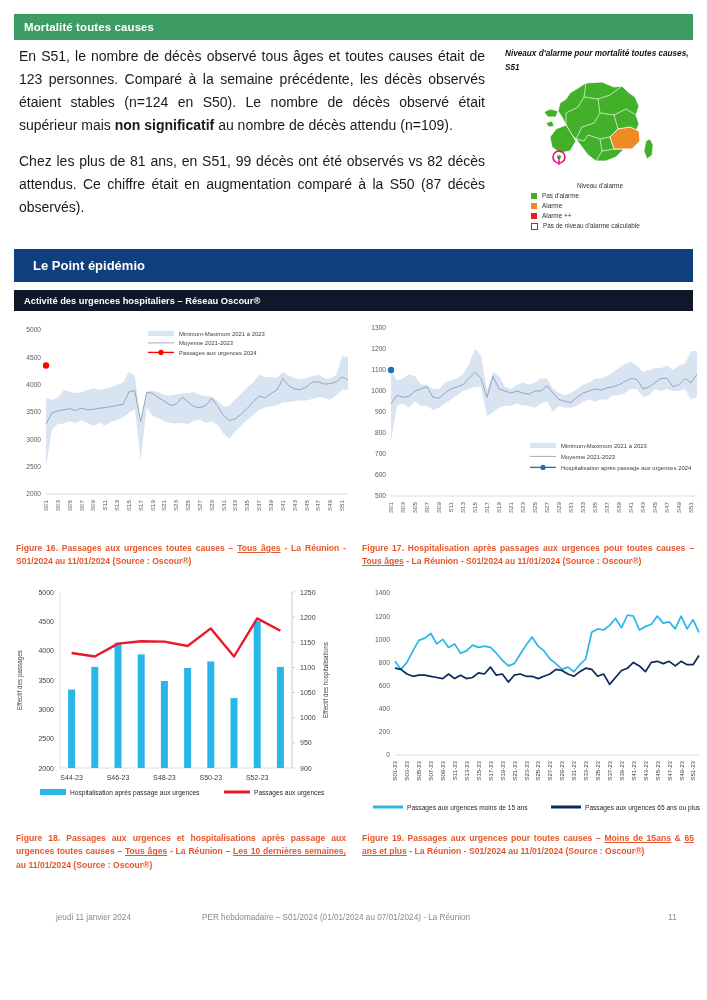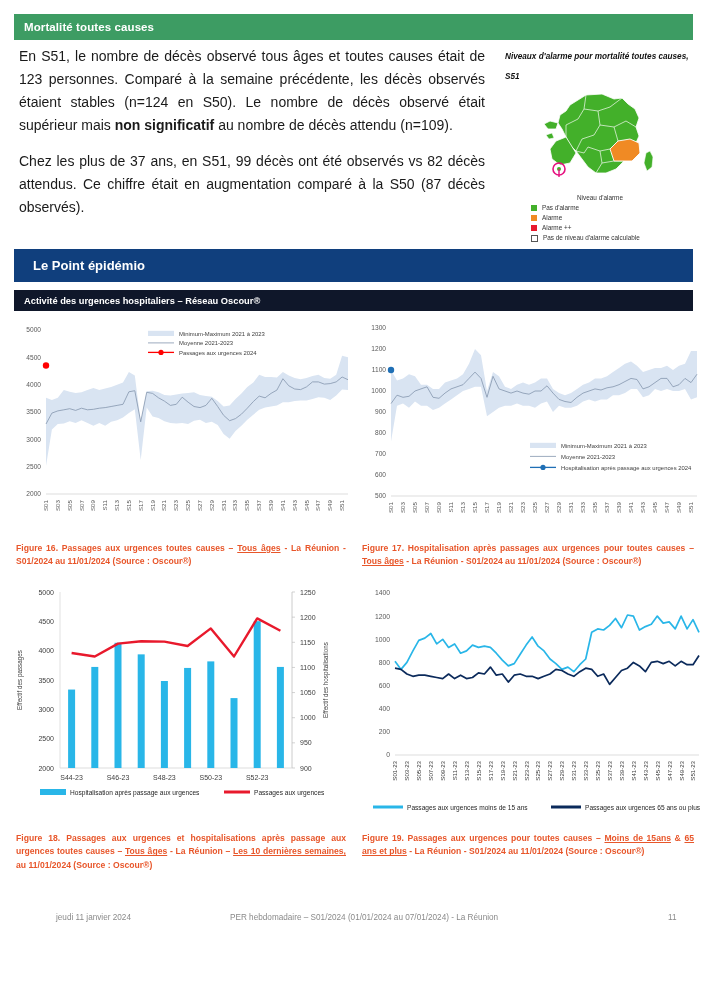--- a/index.html
+++ b/index.html
@@ -19,21 +19,21 @@
 
   .mort-text{
     position:absolute;left:19px;top:45px;width:466px;
     font-size:14px;line-height:23px;text-align:justify;color:#1a1a1a;
   }
   .mort-text p{margin:0 0 13px 0;}
   .mort-text b{font-weight:bold;}
 
   
   .map-panel{position:absolute;left:505px;top:47px;width:190px;}
-  .map-title{font-size:8.2px;font-weight:bold;font-style:italic;line-height:20px;color:#111;}
+  .map-title{font-size:8.2px;font-weight:bold;font-style:italic;line-height:14px;color:#111;}
   .map-wrap{position:relative;width:190px;height:100px;margin-top:4px;}
   .map-wrap svg{display:block;margin:0 auto;}
   .legend-head{text-align:center;font-size:6.4px;color:#333;margin-top:3px;}
   .legend-list{margin:2px 0 0 26px;}
   .legend-row{display:flex;align-items:center;gap:5px;font-size:6.4px;color:#333;line-height:10px;}
   .lg-sw{width:6px;height:6px;display:inline-block;}
   .lg-green{background:#43b02a;}
   .lg-orange{background:#f08a24;}
   .lg-red{background:#e8192c;}
   .lg-white{background:#fff;border:1px solid #555;width:5px;height:5px;}
@@ -61,35 +61,35 @@
   }
   .cap .src{font-weight:bold;}
   .cap u{}
 
   
   .footer{
     position:absolute;left:0;top:913px;width:707px;height:20px;
     font-size:8.2px;color:#8a8a8a;padding-left:20px;
   }
   .footer .f-date{position:absolute;left:56px;top:0;}
-  .footer .f-mid{position:absolute;left:202px;top:0;margin-left:28px;}
+  .footer .f-mid{position:absolute;left:202px;top:0;}
   .footer .f-page{position:absolute;left:668px;top:0;}
 </style>
 </head>
 <body>
 
 <div class="page">
 
   <div class="mort-band">
     <span>Mortalité toutes causes</span>
   </div>
 
   <div class="mort-text">
     <p><span>En S51, le nombre de décès observé tous âges et toutes causes était de 123 personnes. Comparé à la semaine précédente, les décès observés étaient stables (n=124 en S50). Le nombre de décès observé était supérieur mais </span><b>non significatif</b><span> au nombre de décès attendu (n=109).</span></p>
-    <p>Chez les plus de 37 ans, en S51, 99 décès ont été observés vs 82 décès attendus. Ce chiffre était en augmentation comparé à la S50 (87 décès observés).</p>
+    <p>Chez les plus de 81 ans, en S51, 99 décès ont été observés vs 82 décès attendus. Ce chiffre était en augmentation comparé à la S50 (87 décès observés).</p>
   </div>
 
   <div class="map-panel">
     <div class="map-title">Niveaux d'alarme pour mortalité toutes causes, S51</div>
 
     <div class="map-wrap">
       <svg width="120" height="100" viewBox="0 0 120 100">
 
         <path d="M46 4 L62 3 L74 8 L82 7 L88 13 L95 18 L99 27 L96 36 L99 45 L95 54 L88 60 L84 70 L76 78 L66 82 L56 82 L48 76 L42 68 L36 60 L30 54 L26 46 L22 38 L18 32 L20 24 L26 20 L30 14 L38 9 Z" fill="#43b02a" stroke="#ffffff" stroke-width="0.8"></path>
 

